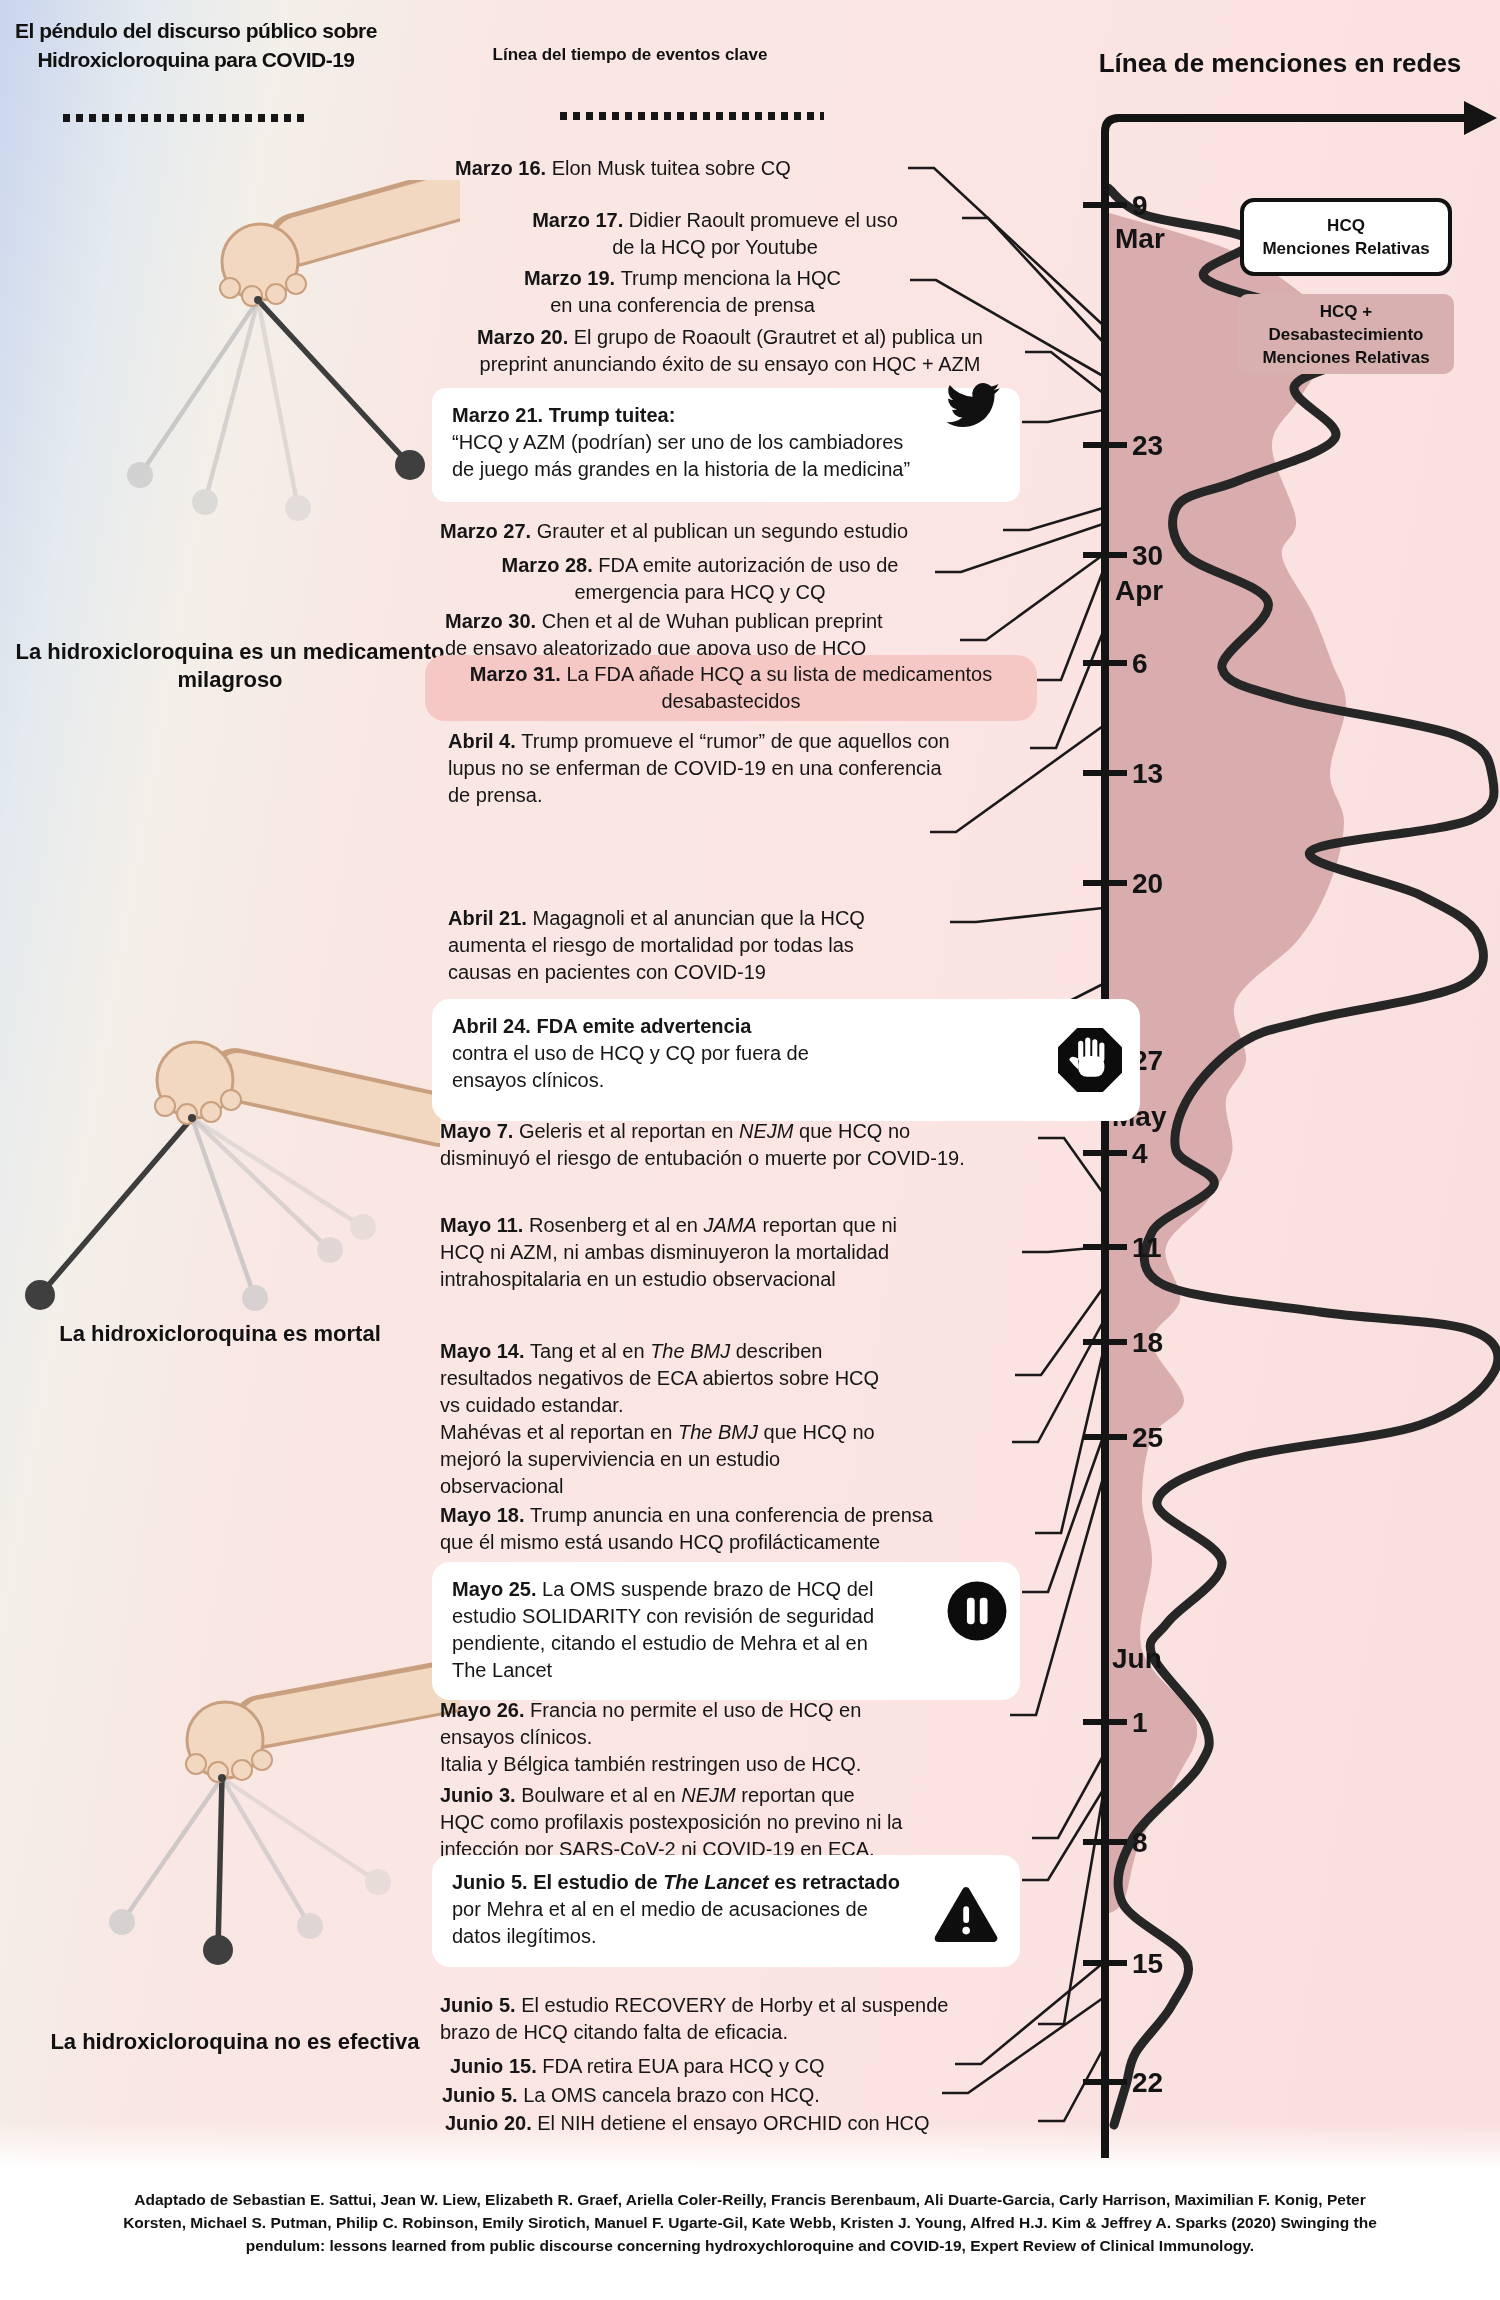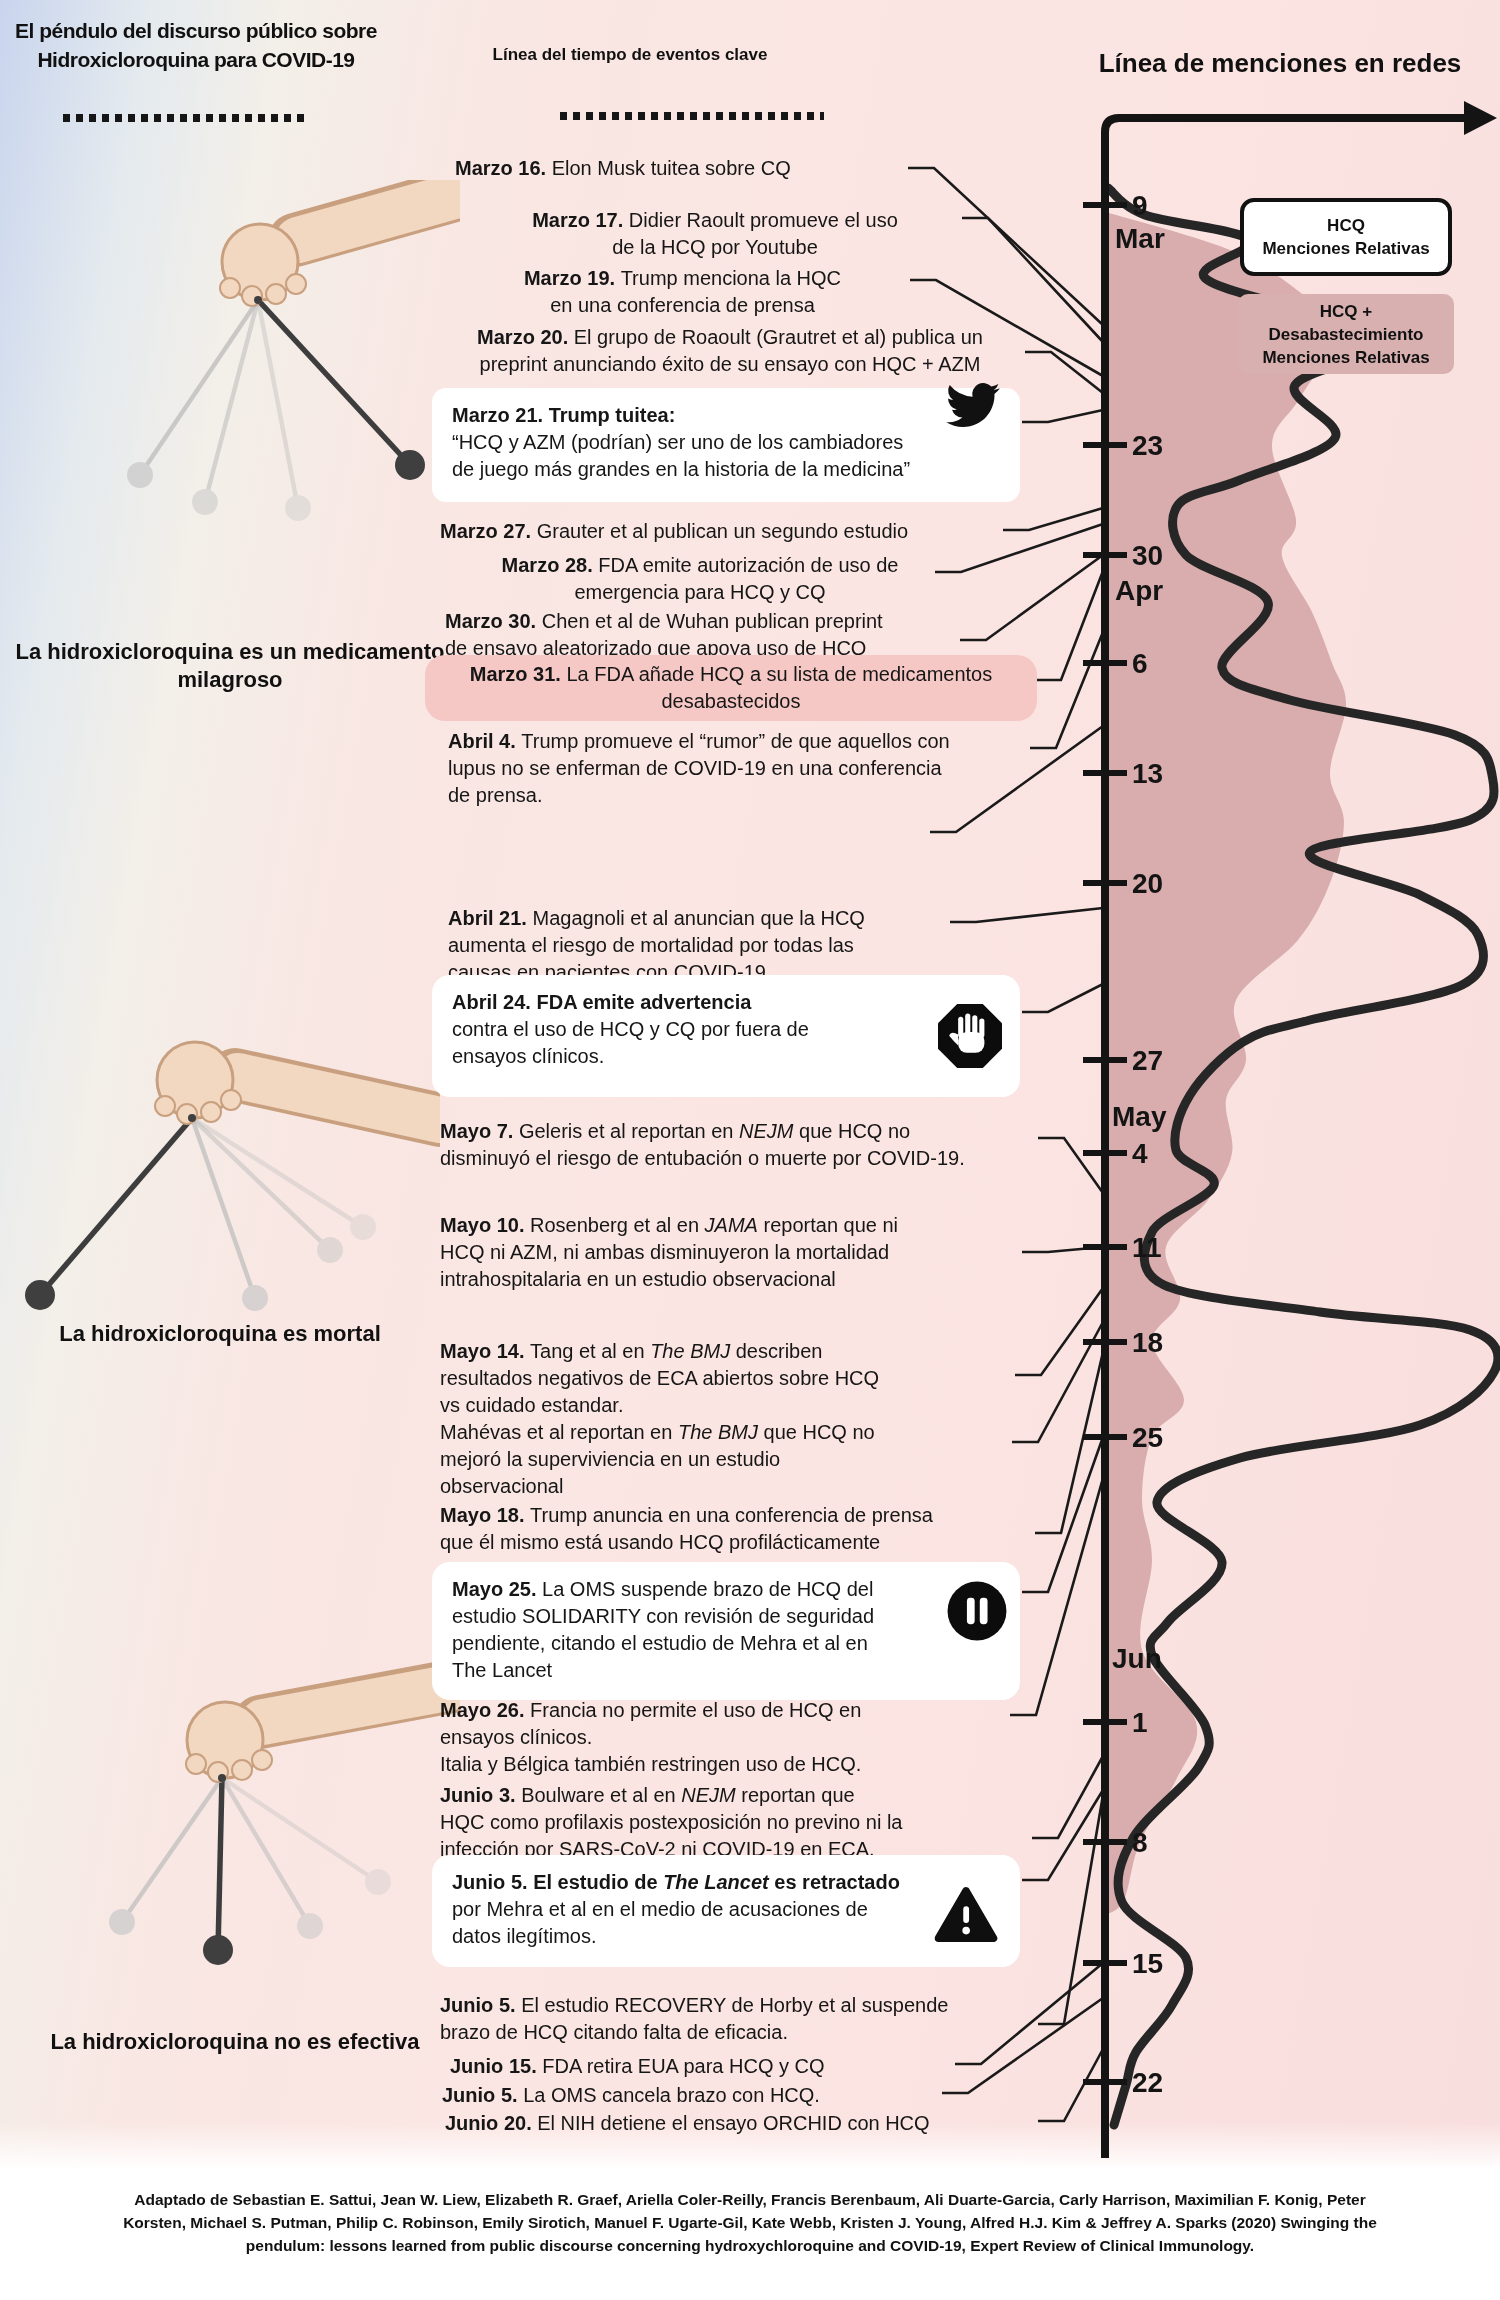--- a/index.html
+++ b/index.html
@@ -221,33 +221,33 @@
       <div class="event ev-plain" style="left: 432px; top: 324px; width: 596px; text-align: center;"><span class="ev-date">Marzo 20. </span><span class="ev-body">El grupo de Roaoult (Grautret et al) publica un<br>preprint anunciando éxito de su ensayo con HQC + AZM</span></div>
       <div class="event ev-box" style="left: 432px; top: 388px; width: 588px; text-align: left; min-height: 114px; border-radius: 14px;"><span class="ev-date">Marzo 21. </span><span class="ev-lead">Trump tuitea:</span><span class="ev-body"><br>“HCQ y AZM (podrían) ser uno de los cambiadores<br>de juego más grandes en la historia de la medicina”</span><svg viewBox="0 0 24 24" class="ev-icon twitter">
       <path fill="#111" d="M23.95 4.57a10 10 0 01-2.82.77 4.96 4.96 0 002.16-2.72c-.95.56-2 .96-3.12 1.18a4.92 4.92 0 00-8.39 4.48A13.94 13.94 0 011.64 3.16a4.92 4.92 0 001.52 6.57 4.9 4.9 0 01-2.23-.61v.06a4.92 4.92 0 003.95 4.83 5 5 0 01-2.21.08 4.94 4.94 0 004.6 3.42A9.87 9.87 0 010 19.54a13.94 13.94 0 007.55 2.21c9.05 0 14-7.5 14-13.99 0-.21 0-.42-.02-.63a10 10 0 002.42-2.56z"></path>
     </svg></div>
       <div class="event ev-plain" style="left: 440px; top: 518px; width: 570px; text-align: left;"><span class="ev-date">Marzo 27. </span><span class="ev-body">Grauter et al publican un segundo estudio</span></div>
       <div class="event ev-plain" style="left: 440px; top: 552px; width: 520px; text-align: center;"><span class="ev-date">Marzo 28. </span><span class="ev-body">FDA emite autorización de uso de<br>emergencia para HCQ y CQ</span></div>
       <div class="event ev-plain" style="left: 445px; top: 608px; width: 540px; text-align: left;"><span class="ev-date">Marzo 30. </span><span class="ev-body">Chen et al de Wuhan publican preprint<br>de ensayo aleatorizado que apoya uso de HCQ</span></div>
       <div class="event ev-highlight" style="left: 425px; top: 655px; width: 612px; text-align: center;"><span class="ev-date">Marzo 31. </span><span class="ev-body">La FDA añade HCQ a su lista de medicamentos<br>desabastecidos</span></div>
       <div class="event ev-plain" style="left: 448px; top: 728px; width: 594px; text-align: left;"><span class="ev-date">Abril 4. </span><span class="ev-body">Trump promueve el “rumor” de que aquellos con<br>lupus no se enferman de COVID-19 en una conferencia<br>de prensa.</span></div>
       <div class="event ev-plain" style="left: 448px; top: 905px; width: 530px; text-align: left;"><span class="ev-date">Abril 21. </span><span class="ev-body">Magagnoli et al anuncian que la HCQ<br>aumenta el riesgo de mortalidad por todas las<br>causas en pacientes con COVID-19</span></div>
-      <div class="event ev-box" style="left: 432px; top: 975px; width: 588px; text-align: left; min-height: 122px;"><span class="ev-date">Abril 24. </span><span class="ev-lead">FDA emite advertencia</span><span class="ev-body"><br>contra el uso de HCQ y CQ por fuera de<br>ensayos clínicos.</span><svg viewBox="0 0 40 40" class="ev-icon stop-hand">
+      <div class="event ev-box" style="left: 432px; top: 999px; width: 708px; text-align: left; min-height: 122px;"><span class="ev-date">Abril 24. </span><span class="ev-lead">FDA emite advertencia</span><span class="ev-body"><br>contra el uso de HCQ y CQ por fuera de<br>ensayos clínicos.</span><svg viewBox="0 0 40 40" class="ev-icon stop-hand">
       <polygon points="12,0 28,0 40,12 40,28 28,40 12,40 0,28 0,12" fill="#0c0c0c"></polygon>
       <g fill="#fff">
         <rect x="12.6" y="8" width="3.2" height="13" rx="1.6"></rect>
         <rect x="17" y="6" width="3.2" height="15" rx="1.6"></rect>
         <rect x="21.4" y="7" width="3.2" height="14" rx="1.6"></rect>
         <rect x="25.8" y="9" width="3.2" height="12" rx="1.6"></rect>
         <path d="M12.6 19 q-4.5 -2.5 -5.6 0.8 q2.6 3.2 5.6 6.2 z"></path>
         <rect x="12.6" y="17.5" width="16.4" height="13" rx="5.5"></rect>
       </g>
     </svg></div>
       <div class="event ev-plain" style="left: 440px; top: 1118px; width: 604px; text-align: left;"><span class="ev-date">Mayo 7. </span><span class="ev-body">Geleris et al reportan en <i>NEJM</i> que HCQ no<br>disminuyó el riesgo de entubación o muerte por COVID-19.</span></div>
-      <div class="event ev-plain" style="left: 440px; top: 1212px; width: 545px; text-align: left;"><span class="ev-date">Mayo 10. </span><span class="ev-body">Rosenberg et al en <i>JAMA</i> reportan que ni<br>HCQ ni AZM, ni ambas disminuyeron la mortalidad<br>intrahospitalaria en un estudio observacional</span></div>
+      <div class="event ev-plain" style="left: 440px; top: 1212px; width: 545px; text-align: left;"><span class="ev-date">Mayo 11. </span><span class="ev-body">Rosenberg et al en <i>JAMA</i> reportan que ni<br>HCQ ni AZM, ni ambas disminuyeron la mortalidad<br>intrahospitalaria en un estudio observacional</span></div>
       <div class="event ev-plain" style="left: 440px; top: 1338px; width: 545px; text-align: left;"><span class="ev-date">Mayo 14. </span><span class="ev-body">Tang et al en <i>The BMJ</i> describen<br>resultados negativos de ECA abiertos sobre HCQ<br>vs cuidado estandar.<br>Mahévas et al reportan en <i>The BMJ</i> que HCQ no<br>mejoró la superviviencia en un estudio<br>observacional</span></div>
       <div class="event ev-plain" style="left: 440px; top: 1502px; width: 604px; text-align: left;"><span class="ev-date">Mayo 18. </span><span class="ev-body">Trump anuncia en una conferencia de prensa<br>que él mismo está usando HCQ profilácticamente</span></div>
       <div class="event ev-box" style="left: 432px; top: 1562px; width: 588px; text-align: left; min-height: 138px;"><span class="ev-date">Mayo 25. </span><span class="ev-body">La OMS suspende brazo de HCQ del<br>estudio SOLIDARITY con revisión de seguridad<br>pendiente, citando el estudio de Mehra et al en<br>The Lancet</span><svg viewBox="0 0 40 40" class="ev-icon pause">
       <circle cx="20" cy="20" r="19" fill="#0c0c0c"></circle>
       <rect x="13.5" y="11.5" width="5" height="17" rx="2.2" fill="#fff"></rect>
       <rect x="21.8" y="11.5" width="5" height="17" rx="2.2" fill="#fff"></rect>
     </svg></div>
       <div class="event ev-plain" style="left: 440px; top: 1697px; width: 565px; text-align: left;"><span class="ev-date">Mayo 26. </span><span class="ev-body">Francia no permite el uso de HCQ en<br>ensayos clínicos.<br>Italia y Bélgica también restringen uso de HCQ.</span></div>
       <div class="event ev-plain" style="left: 440px; top: 1782px; width: 585px; text-align: left;"><span class="ev-date">Junio 3. </span><span class="ev-body">Boulware et al en <i>NEJM</i> reportan que<br>HQC como profilaxis postexposición no previno ni la<br>infección por SARS-CoV-2 ni COVID-19 en ECA.</span></div>
       <div class="event ev-box" style="left: 432px; top: 1855px; width: 588px; text-align: left; min-height: 112px;"><span class="ev-date">Junio 5. </span><span class="ev-lead">El estudio de <i>The Lancet</i> es retractado</span><span class="ev-body"><br>por Mehra et al en el medio de acusaciones de<br>datos ilegítimos.</span><svg viewBox="0 0 40 38" class="ev-icon warning">

